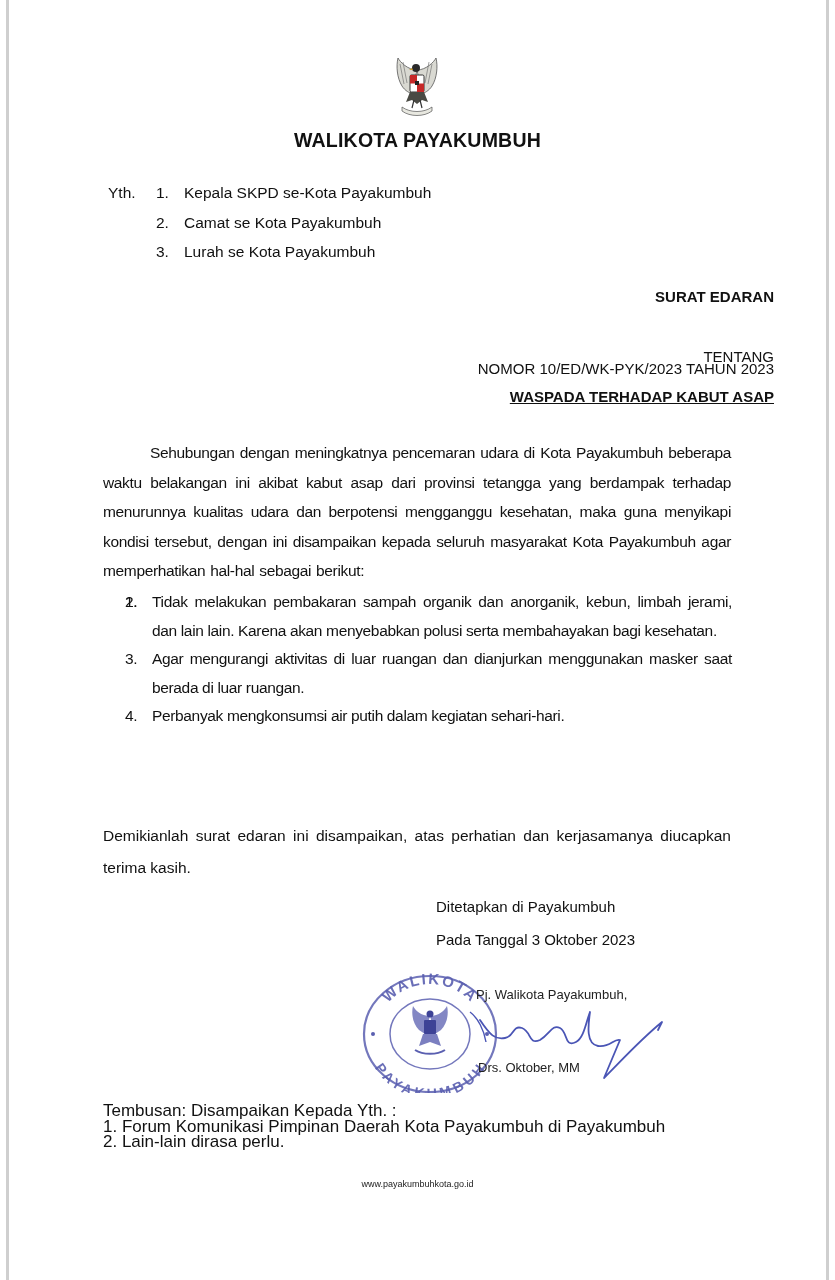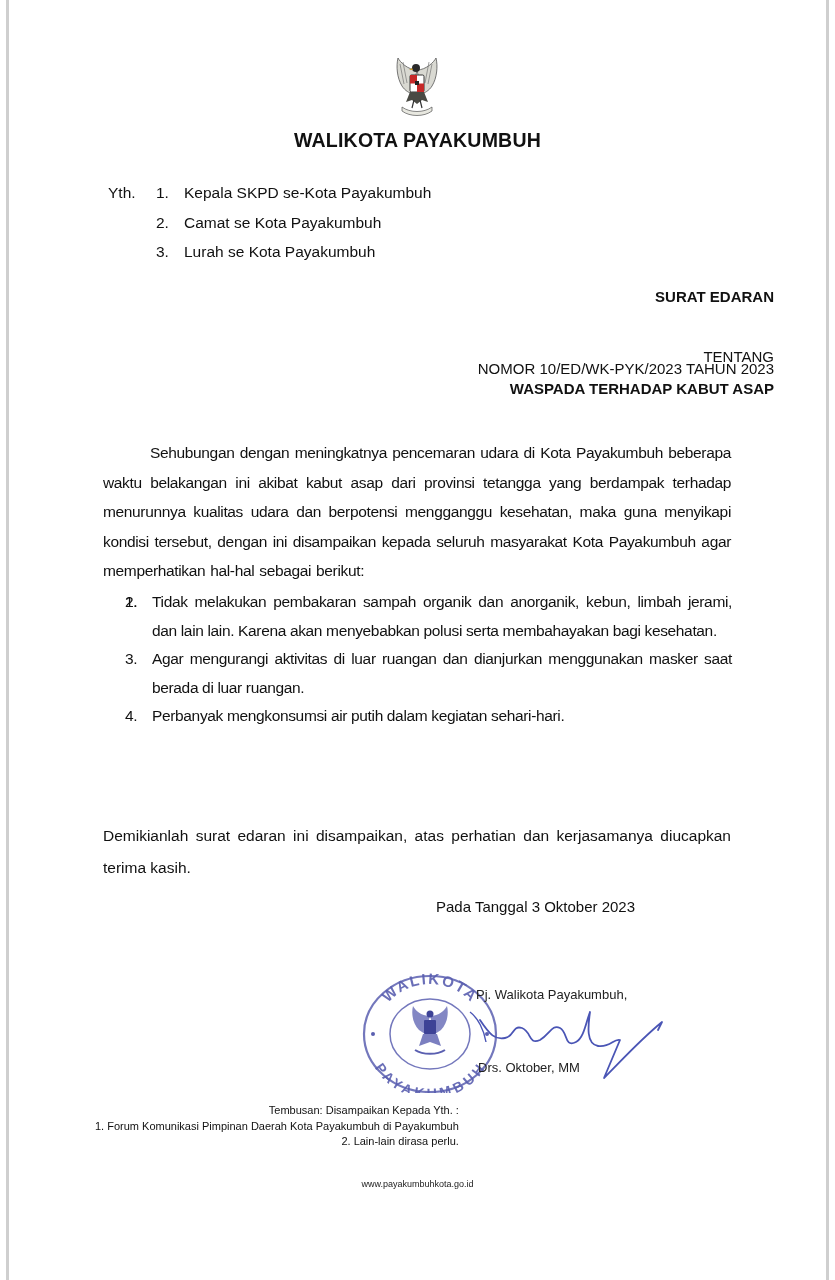--- a/index.html
+++ b/index.html
@@ -87,22 +87,22 @@
   }
   .sig-name {
     position: absolute; left: 478px; top: 1060px;
     font-size: 13px; color: #222; white-space: nowrap;
   }
   .signature {
     position: absolute; left: 400px; top: 1000px; width: 270px; height: 85px;
   }
 
   .tembusan {
-    position: absolute; left: 95px; top: 1103px;
-    font-size: 11px; line-height: 15.5px; white-space: nowrap; text-align: right;
+    position: absolute; left: 103px; top: 1103px;
+    font-size: 17px; line-height: 15.5px; white-space: nowrap;
   }
 
   .footer {
     position: absolute; left: 0; width: 835px; top: 1179px;
     text-align: center; font-size: 9px; line-height: 11.5px; color: #222;
   }
 </style>
 </head>
 <body>
 
@@ -143,21 +143,21 @@
   </div>
   <div class="recipient-row">
     <span class="rec-num">3.</span>
     <span class="rec-text">Lurah se Kota Payakumbuh</span>
   </div>
 </div>
 
 <div class="center-line bold" style="top:288px;">SURAT EDARAN</div>
 <div class="center-line" style="top:318px;margin-top:42px;">NOMOR 10/ED/WK-PYK/2023 TAHUN 2023</div>
 <div class="center-line" style="top:348px;">TENTANG</div>
-<div class="center-line bold" style="top:380px;">WASPADA TERHADAP KABUT ASAP</div>
+<div class="center-line bold" style="top:388px;text-decoration:underline;">WASPADA TERHADAP KABUT ASAP</div>
 
 <div class="body-text para-indent" style="top:438px; font-family:'Liberation Sans Narrow','Liberation Sans',sans-serif; letter-spacing:-0.35px; word-spacing:1px;">Sehubungan dengan meningkatnya pencemaran udara di Kota Payakumbuh beberapa waktu belakangan ini akibat  kabut asap dari provinsi tetangga yang berdampak terhadap menurunnya kualitas udara dan berpotensi mengganggu kesehatan, maka guna menyikapi kondisi tersebut, dengan ini disampaikan kepada seluruh masyarakat Kota Payakumbuh agar memperhatikan hal-hal sebagai berikut:</div>
 
 <div class="list" style="top:588px; letter-spacing:-0.35px;">
   <div class="list-item">
     <span class="list-num">1.</span>
   </div>
   <div class="list-item">
     <span class="list-num">2.</span>
     <span>Tidak melakukan pembakaran sampah organik dan anorganik, kebun, limbah jerami, dan lain lain. Karena akan menyebabkan polusi serta membahayakan bagi kesehatan.</span>
@@ -168,20 +168,21 @@
   </div>
   <div class="list-item">
     <span class="list-num">4.</span>
     <span>Perbanyak mengkonsumsi air putih dalam kegiatan sehari-hari.</span>
   </div>
 </div>
 
 <div class="closing">Demikianlah surat edaran ini disampaikan, atas perhatian dan kerjasamanya diucapkan terima kasih.</div>
 
 <div class="sign-place">
+  <div>Ditetapkan di Payakumbuh</div>
   <div>Pada Tanggal 3 Oktober 2023</div>
 </div>
 
 <svg class="stamp" viewBox="0 0 150 125">
   <defs>
     <path id="arcTop" d="M22 66 A53 50 0 0 1 128 66"></path>
     <path id="arcBot" d="M22 70 A53 50 0 0 0 128 70"></path>
   </defs>
   <ellipse cx="75" cy="66" rx="66" ry="58" fill="none" stroke="#5a5fb0" stroke-width="2.2" opacity="0.85"></ellipse>
   <ellipse cx="75" cy="66" rx="40" ry="35" fill="none" stroke="#5a5fb0" stroke-width="1.5" opacity="0.85"></ellipse>

